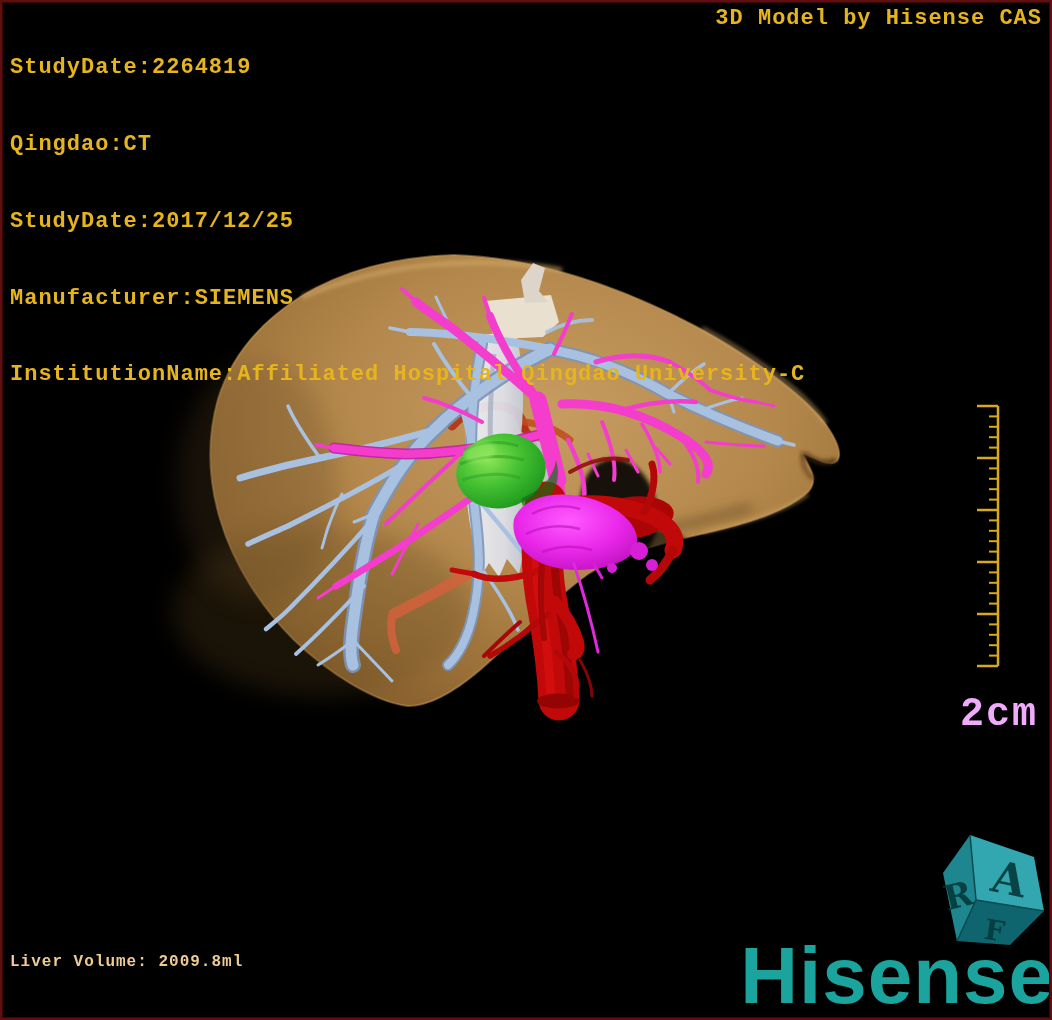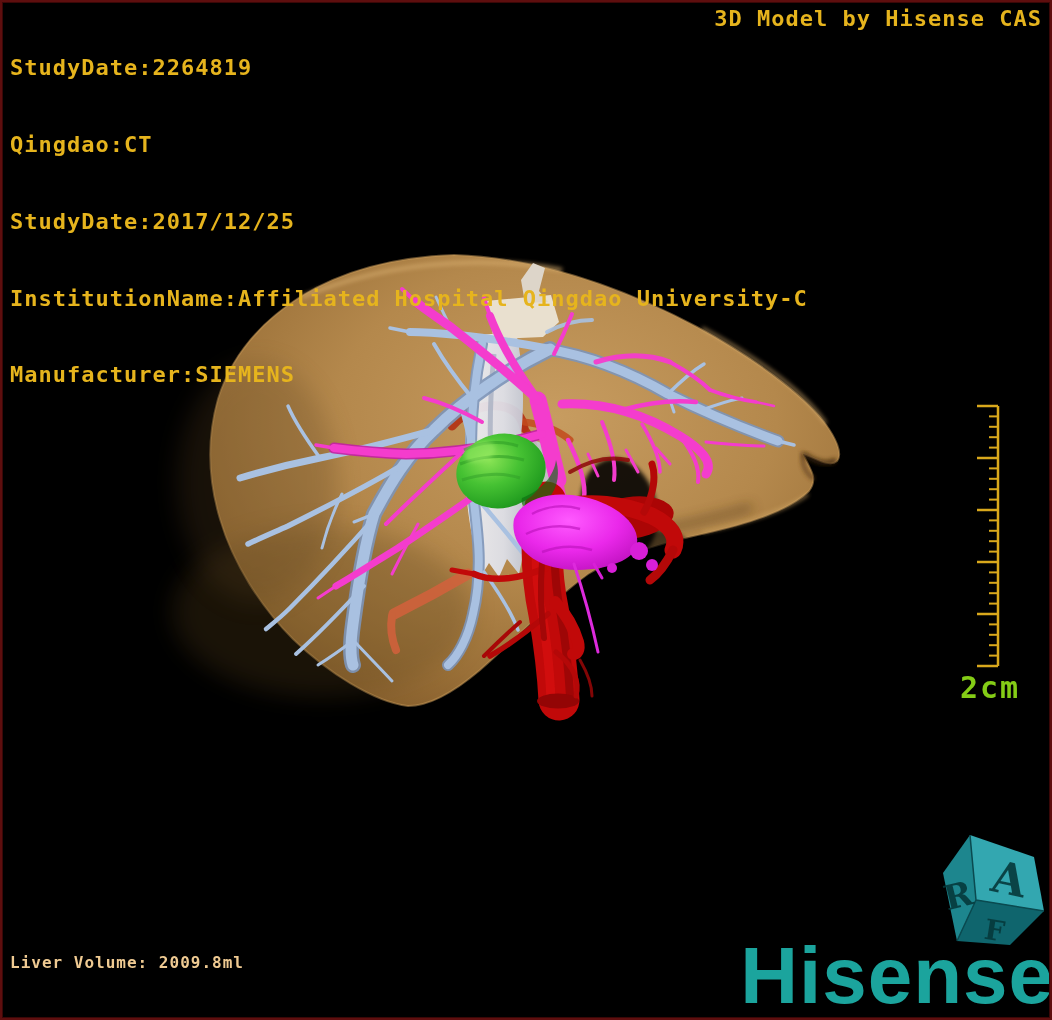--- a/index.html
+++ b/index.html
@@ -4,25 +4,25 @@
 <style>
   html,body{margin:0;padding:0;background:#111;}
   #stage{
     position:relative;width:1052px;height:1020px;background:#000;
     overflow:hidden;font-family:"DejaVu Sans Mono","Liberation Mono",monospace;
     box-sizing:border-box;border:2px solid #5e0e0e;
   }
   #stage::after{ 
     content:"";position:absolute;inset:0;border:1px solid #3a0707;pointer-events:none;
   }
-  .hud{position:absolute;color:#e6b41d;font-weight:700;letter-spacing:1px;}
+  .hud{position:absolute;color:#e6b41d;font-weight:700;letter-spacing:1px;font-family:Liberation Mono, monospace;}
   #patient-info{left:8px;top:2px;font-size:22px;line-height:25.6px;white-space:pre;}
   #watermark{right:8px;top:4px;font-size:22px;}
   #volume-label{left:8px;top:951px;font-size:16px;color:#efca92;}
-  #scale-label{left:958px;top:668px;font-size:30px;letter-spacing:2px;color:#84cc16;}
+  #scale-label{left:958px;top:690px;font-size:40px;letter-spacing:2px;color:#f0abfc;}
   #ruler{position:absolute;left:969px;top:396px;}
   #model-svg{position:absolute;left:0;top:0;}
   #cube-svg{position:absolute;left:930px;top:825px;}
   #brand-logo{
     position:absolute;right:-4px;bottom:2px;
     font-family:"Liberation Sans","DejaVu Sans",sans-serif;
     font-weight:bold;font-size:80px;line-height:1;color:#1ba49d;letter-spacing:1px;
   }
 </style>
 </head>
@@ -216,22 +216,22 @@
       <circle cx="610" cy="566" r="5" fill="#d81fd8"></circle>
       <path d="M592,562 L600,576" stroke="#d81fd8" stroke-width="3" fill="none" stroke-linecap="round"></path>
       <path d="M572,562 C582,592 590,622 596,650" stroke="#dd2add" stroke-width="3" fill="none" stroke-linecap="round"></path>
     </g>
   </svg>
 
   <div id="patient-info" class="hud">
     <div>StudyDate:2264819</div>
     <div>Qingdao:CT</div>
     <div>StudyDate:2017/12/25</div>
+    <div>Manufacturer:SIEMENS</div>
     <div>InstitutionName:Affiliated Hospital Qingdao University-C</div>
-    <div>Manufacturer:SIEMENS</div>
   </div>
 
   <div id="watermark" class="hud">3D Model by Hisense CAS</div>
 
   <div id="volume-label" class="hud">Liver Volume: 2009.8ml</div>
 
   <svg id="ruler" width="34" height="276">
       <line x1="27" y1="8" x2="27" y2="268" stroke="#d9a81c" stroke-width="2.5"></line>
       <line x1="6" y1="8" x2="27" y2="8" stroke="#d9a81c" stroke-width="2.5"></line>
       <line x1="18" y1="18.4" x2="27" y2="18.4" stroke="#d9a81c" stroke-width="2"></line>

